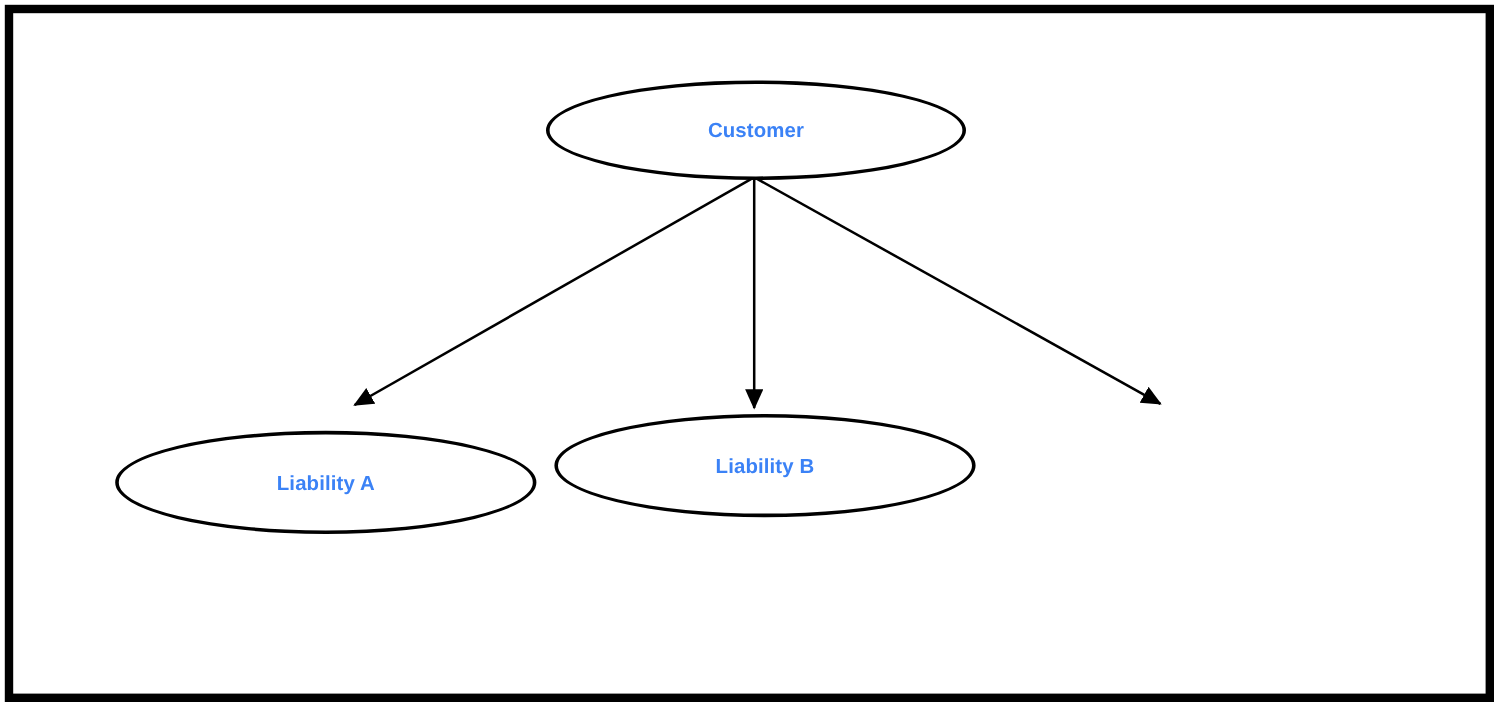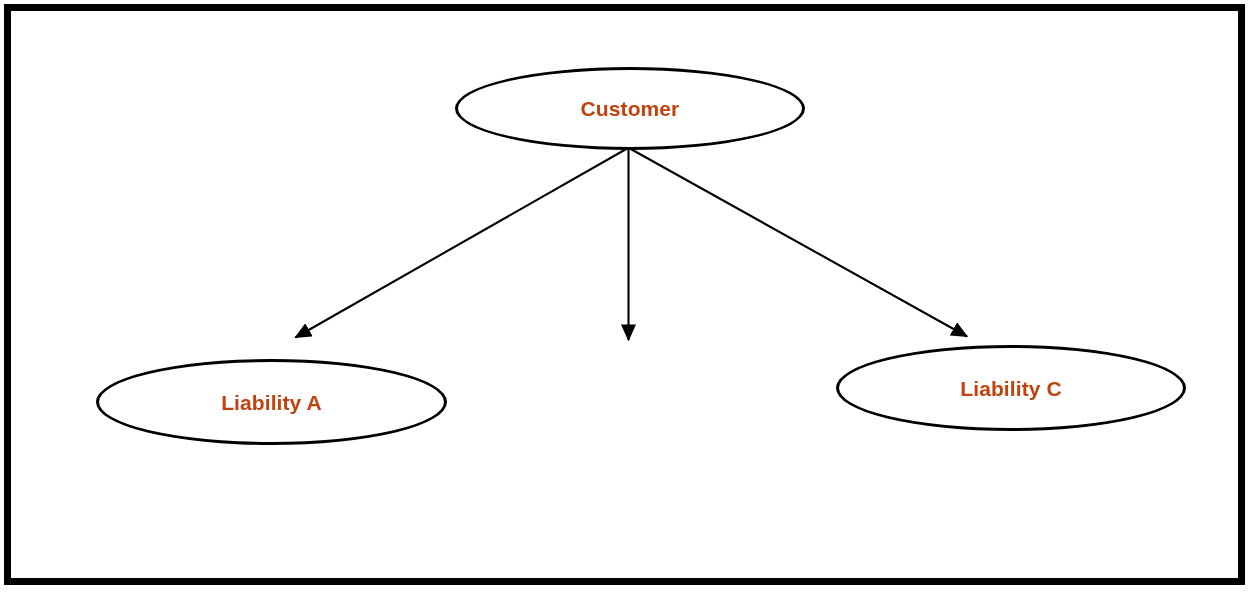--- a/index.html
+++ b/index.html
@@ -49,22 +49,22 @@
     border-radius: 50%;
     background: #ffffff;
     display: flex;
     align-items: center;
     justify-content: center;
   }
 
   .node-label {
     font-family: "Liberation Sans", sans-serif;
     font-weight: bold;
-    font-size: 21px;
-    color: #c2410c;
+    font-size: 17px;
+    color: #3b82f6;
     letter-spacing: 0.1px;
     white-space: nowrap;
     line-height: 1;
     user-select: none;
   }
 
   
   #node-customer {
     left: 455px;
     top: 67px;
@@ -116,18 +116,18 @@
   </svg>
 
   <div class="node-ellipse" id="node-customer">
     <span class="node-label">Customer</span>
   </div>
 
   <div class="node-ellipse" id="node-liability-a">
     <span class="node-label">Liability A</span>
   </div>
 
+  <div class="node-ellipse" id="node-liability-b">
+    <span class="node-label">Liability B</span>
+  </div>
 
-  <div class="node-ellipse" id="node-liability-c">
-    <span class="node-label">Liability C</span>
-  </div>
 
 </div>
 
 </body></html>

